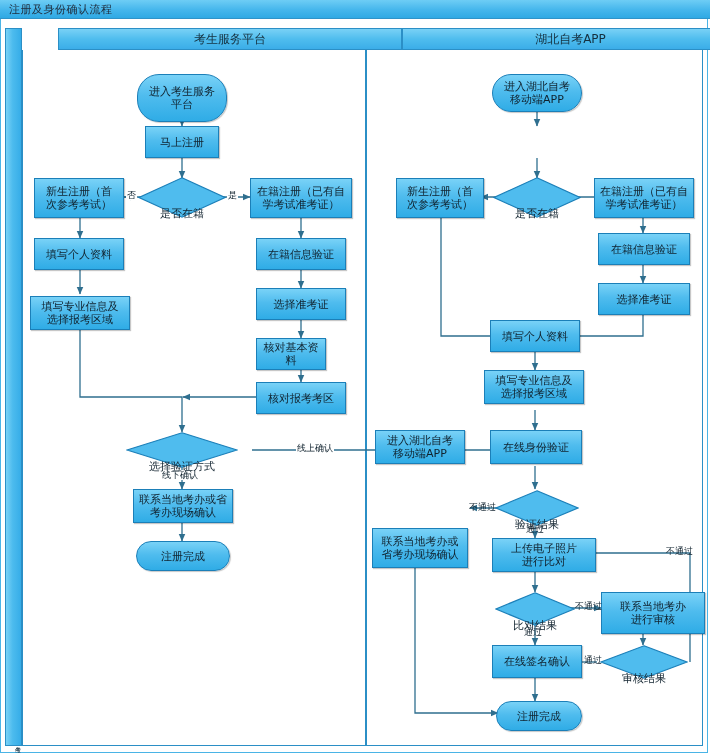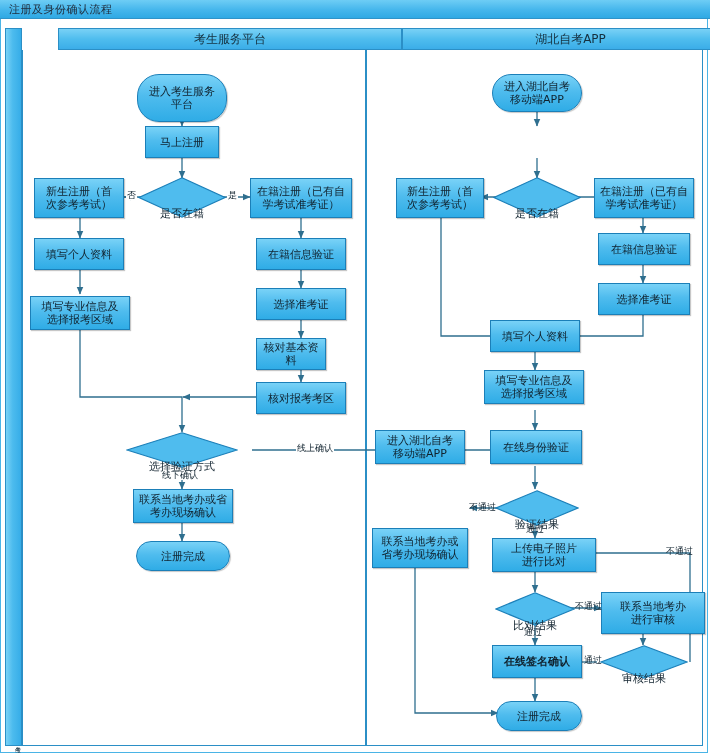--- a/index.html
+++ b/index.html
@@ -300,21 +300,21 @@
         <polygon points="40,0.8 79,17 40,33.2 1,17" fill="#4fbcee" stroke="#1b7fb8" stroke-width="1.2"></polygon>
       </svg>
       <div class="label">比对结果</div>
     </div>
 
     <div class="node proc" style="left:601px;top:592px;width:104px;height:42px;">
       <span style="white-space:pre-line;">联系当地考办
 进行审核</span>
     </div>
 
-    <div class="node proc" style="left:492px;top:645px;width:90px;height:33px;font-weight:bold;">
+    <div class="node proc" style="left:492px;top:645px;width:90px;height:33px;">
       <span>在线签名确认</span>
     </div>
 
     <div class="dec" style="left:600px;top:645px;width:88px;height:34px;">
       <svg width="88" height="34" style="position:absolute;left:0;top:0;">
         <polygon points="44,0.8 87,17 44,33.2 1,17" fill="#4fbcee" stroke="#1b7fb8" stroke-width="1.2"></polygon>
       </svg>
       <div class="label">审核结果</div>
     </div>
 

